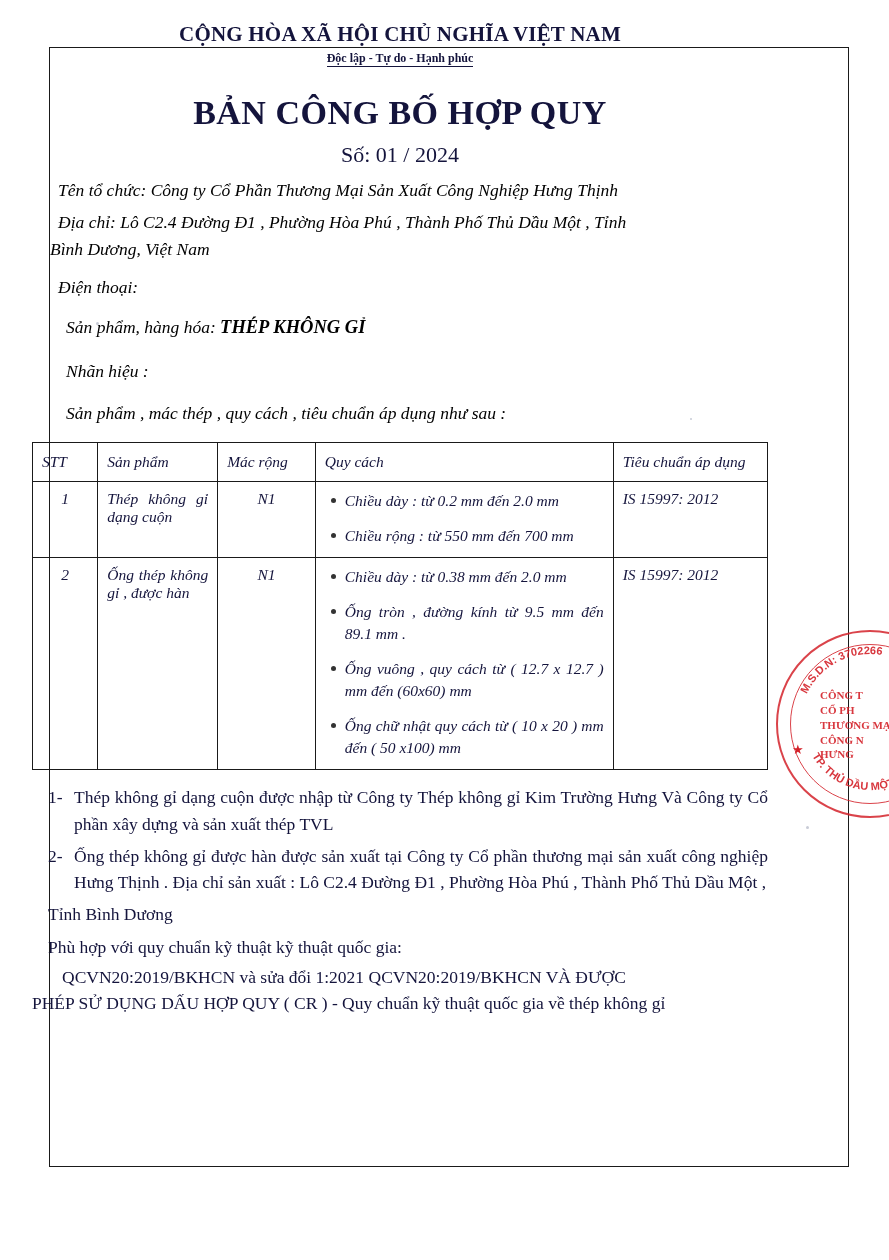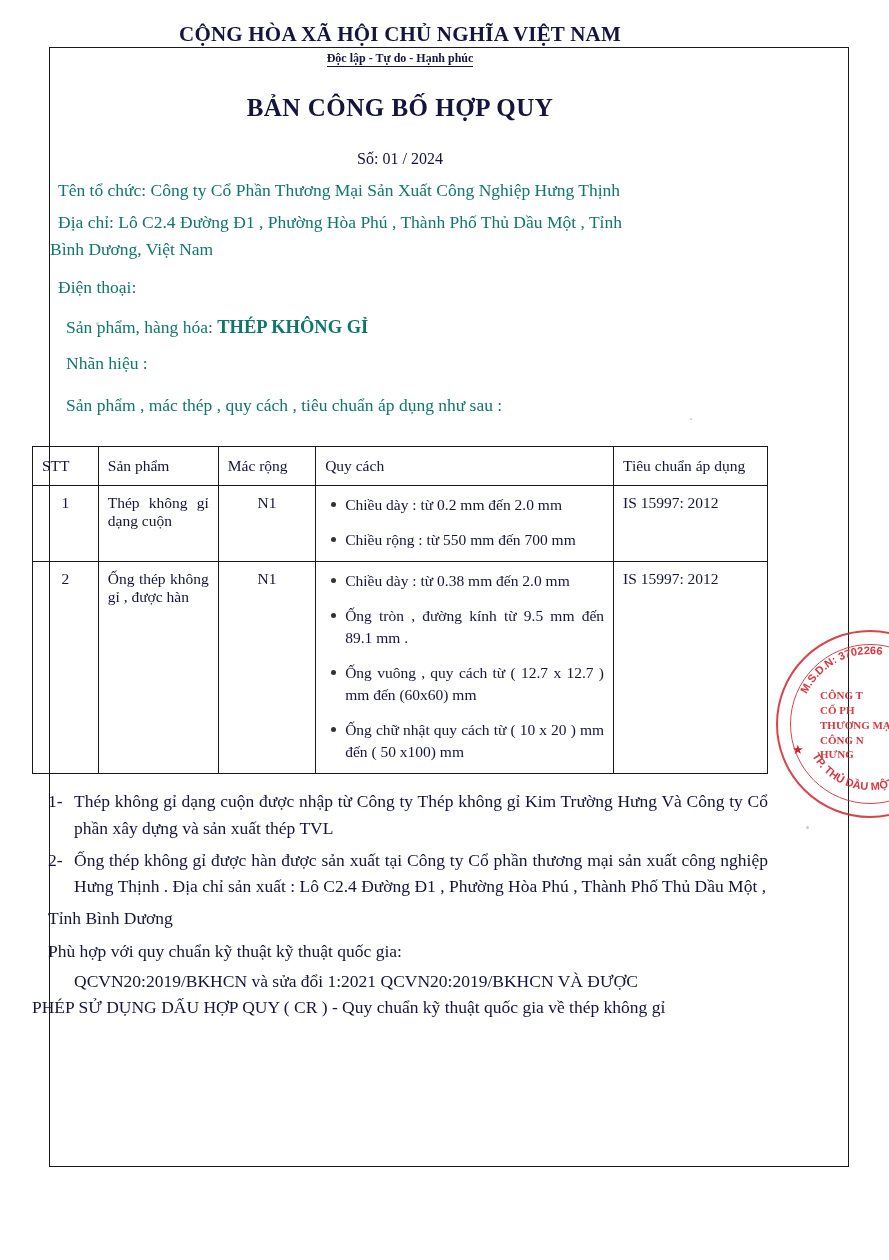--- a/index.html
+++ b/index.html
@@ -46,51 +46,53 @@
     margin-top: 4px;
     color: #14143c;
   }
   .national-sub span {
     border-bottom: 1.4px solid #14143c;
     padding-bottom: 1px;
   }
   .doc-title {
     text-align: center;
     font-weight: bold;
-    font-size: 25px;
+    font-size: 34px;
     margin-top: 28px;
     letter-spacing: 0.5px;
     color: #14143c;
   }
   .doc-number {
     text-align: center;
-    font-size: 16px;
-    margin-top: 28px;
+    font-size: 22px;
+    margin-top: 10px;
     color: #14143c;
   }
   .line {
     font-size: 17.5px;
     line-height: 1.5;
     margin-top: 9px;
-    color: #0f766e;
+    color: #000000;
+    font-style: italic;
   }
   .indent-1 { margin-left: 18px; }
   .indent-2 { margin-left: 26px; }
   .indent-3 { margin-left: 34px; }
   .prod-name {
     font-weight: bold;
     font-size: 18.5px;
     text-align: right;
   }
   table.spec {
     width: 100%;
     border-collapse: collapse;
-    margin-top: 28px;
+    margin-top: 16px;
     font-size: 15.5px;
     color: #14143c;
+    font-style: italic;
   }
   table.spec th, table.spec td {
     border: 1px solid #1a1a1a;
     vertical-align: top;
     padding: 8px 9px;
     font-weight: normal;
   }
   table.spec th {
     text-align: left;
     padding-top: 10px;
@@ -145,21 +147,21 @@
     flex: none;
   }
   .note-body { flex: 1; text-align: justify; }
   .tail-line { margin-left: 16px; margin-top: 6px; }
   .final-block {
     margin-top: 4px;
     font-size: 17.5px;
     line-height: 1.5;
     color: #14143c;
   }
-  .final-indent { margin-left: 42px; text-align: justify; }
+  .final-indent { margin-left: 30px; text-align: justify; }
 
   
   .stamp {
     position: absolute;
     left: 776px;
     top: 630px;
     width: 190px;
     height: 190px;
     pointer-events: none;
   }
@@ -223,21 +225,21 @@
 
   <div class="line indent-2">Tên tổ chức: Công ty Cổ Phần Thương Mại Sản Xuất Công Nghiệp Hưng Thịnh</div>
   <div class="line indent-2" style="margin-top:6px;">Địa chỉ: Lô C2.4 Đường Đ1 , Phường Hòa Phú , Thành Phố Thủ Dầu Một , Tỉnh</div>
   <div class="line indent-1" style="margin-top:0;">Bình Dương, Việt Nam</div>
   <div class="line indent-2" style="margin-top:12px;">Điện thoại:</div>
 
   <div class="line indent-3" style="margin-top:14px;">
     <span>Sản phẩm, hàng hóa:</span>
     <span class="prod-name">THÉP KHÔNG GỈ</span>
   </div>
-  <div class="line indent-3" style="margin-top:8px;">Nhãn hiệu :</div>
+  <div class="line indent-3" style="margin-top:16px;">Nhãn hiệu :</div>
   <div class="line indent-3" style="margin-top:16px;">Sản phẩm , mác thép , quy cách , tiêu chuẩn áp dụng như sau :</div>
 
   <table class="spec">
     <thead>
       <tr>
         <th class="col-stt">STT</th>
         <th class="col-prod">Sản phẩm</th>
         <th class="col-grade">Mác rộng</th>
         <th class="col-spec">Quy cách</th>
         <th class="col-std">Tiêu chuẩn áp dụng</th>

